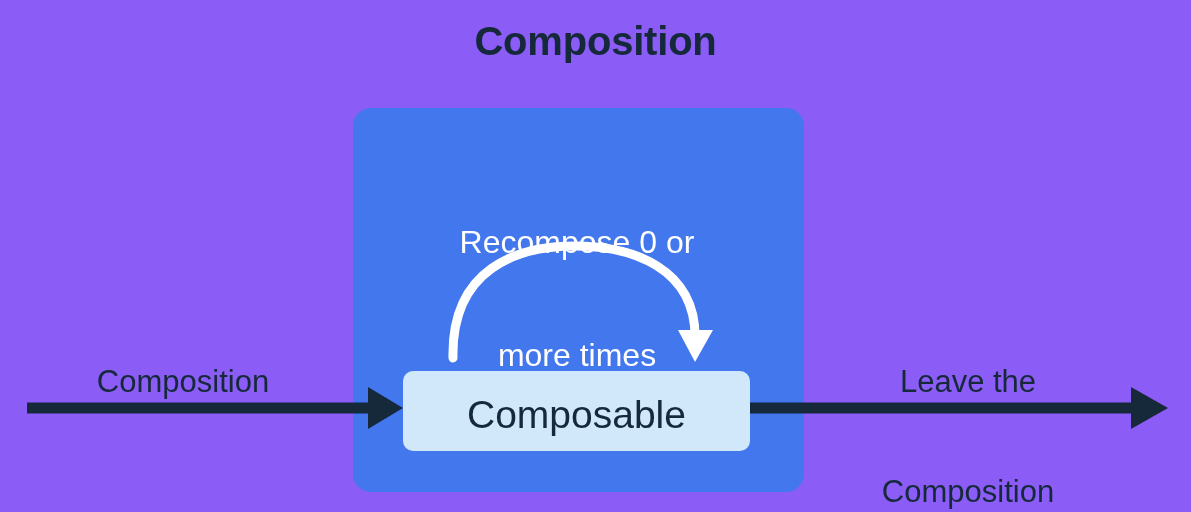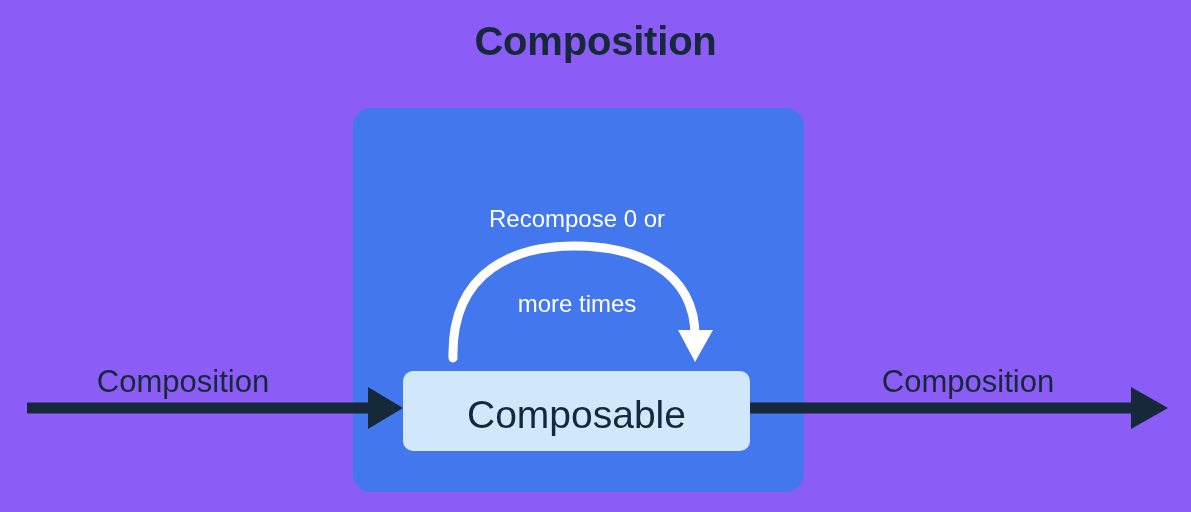--- a/index.html
+++ b/index.html
@@ -39,21 +39,21 @@
     width: 1191px;
     font-size: 40px;
     font-weight: bold;
     color: #15293a;
     letter-spacing: -0.2px;
   }
   #recompose-label {
     left: 377px;
     top: 148px;
     width: 400px;
-    font-size: 24px;
+    font-size: 32px;
     font-weight: normal;
     color: #ffffff;
   }
   #composable-label {
     left: 403px;
     top: 392px;
     width: 347px;
     font-size: 39px;
     font-weight: normal;
     color: #15293a;
@@ -109,16 +109,17 @@
     <div>more times</div>
   </div>
 
   <div class="txt" id="composable-label">Composable</div>
 
   <div class="txt" id="enter-label">
     <div>Composition</div>
   </div>
 
   <div class="txt" id="leave-label">
+    <div>Leave the</div>
     <div>Composition</div>
   </div>
 
 </div>
 
 </body></html>

